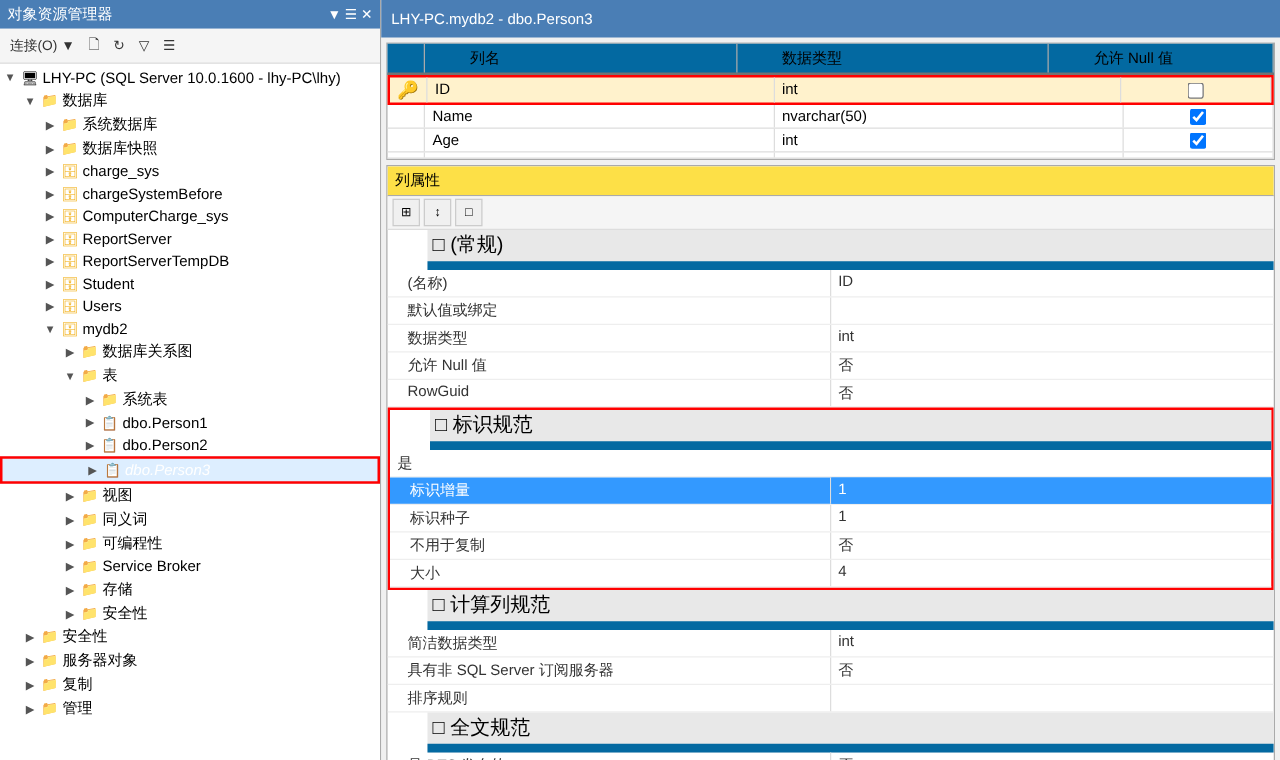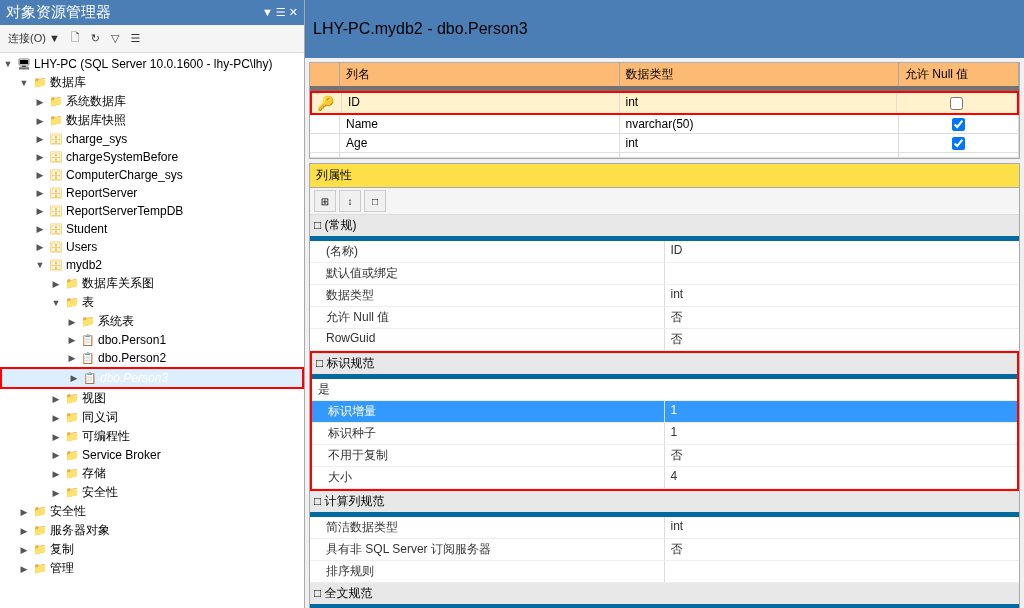--- a/index.html
+++ b/index.html
@@ -16,21 +16,21 @@
     }
     .left-panel-title {
       background: #4a7eb5;
       color: white;
       padding: 3px 6px;
       font-size: 12px;
       display: flex;
       align-items: center;
       justify-content: space-between;
     }
-    .left-panel-title .title-text { font-size: 15px; }
+    .left-panel-title .title-text { font-size: 12px; }
     .left-panel-title .title-icons { display: flex; gap: 4px; font-size: 11px; }
 
     .toolbar-row {
       background: #f5f5f5;
       border-bottom: 1px solid #ddd;
       padding: 2px 4px;
       display: flex;
       align-items: center;
       gap: 3px;
     }
@@ -88,37 +88,38 @@
     
     .right-panel {
       flex: 1;
       display: flex;
       flex-direction: column;
       background: #f0f0f0;
     }
 
     .right-panel-title {
       background: #4a7eb5;
-      color: #000000;
-      padding: 20px 8px;
-      font-size: 16px;
+      color: #ffffff;
+      padding: 8px 8px;
+      font-size: 12px;
     }
 
     
     .table-area {
       background: white;
       border: 1px solid #aaa;
       margin: 4px;
       flex-shrink: 0;
     }
     .table-header {
       display: grid;
       grid-template-columns: 30px 1fr 1fr 60px 60px;
-      background: #fdba74;
-      border-bottom: 5px solid #737373;
+      background: #0369a1;
+      border-bottom: 2px solid #737373;
+      gap: 30px;
     }
     .table-header-cell {
       padding: 3px 6px;
       border-right: 1px solid #aaa;
       font-size: 12px;
       font-weight: normal;
     }
     .table-row {
       display: grid;
       grid-template-columns: 30px 1fr 1fr 60px 60px;
@@ -165,25 +166,26 @@
       cursor: pointer;
       font-size: 10px;
       display: flex;
       align-items: center;
       justify-content: center;
     }
 
     .prop-section-header {
       background: #e8e8e8;
       padding: 2px 4px;
-      font-size: 12px;
-      border-bottom: 5px solid #0369a1;
+      font-size: 16px;
+      border-bottom: 7px solid #0369a1;
       display: flex;
       align-items: center;
       gap: 4px;
+      margin-left: 32px;
     }
     .prop-row {
       display: grid;
       grid-template-columns: 1fr 1fr;
       border-bottom: 1px solid #eeeeee;
     }
     .prop-label {
       padding: 2px 6px 2px 16px;
       font-size: 12px;
       color: #333;

